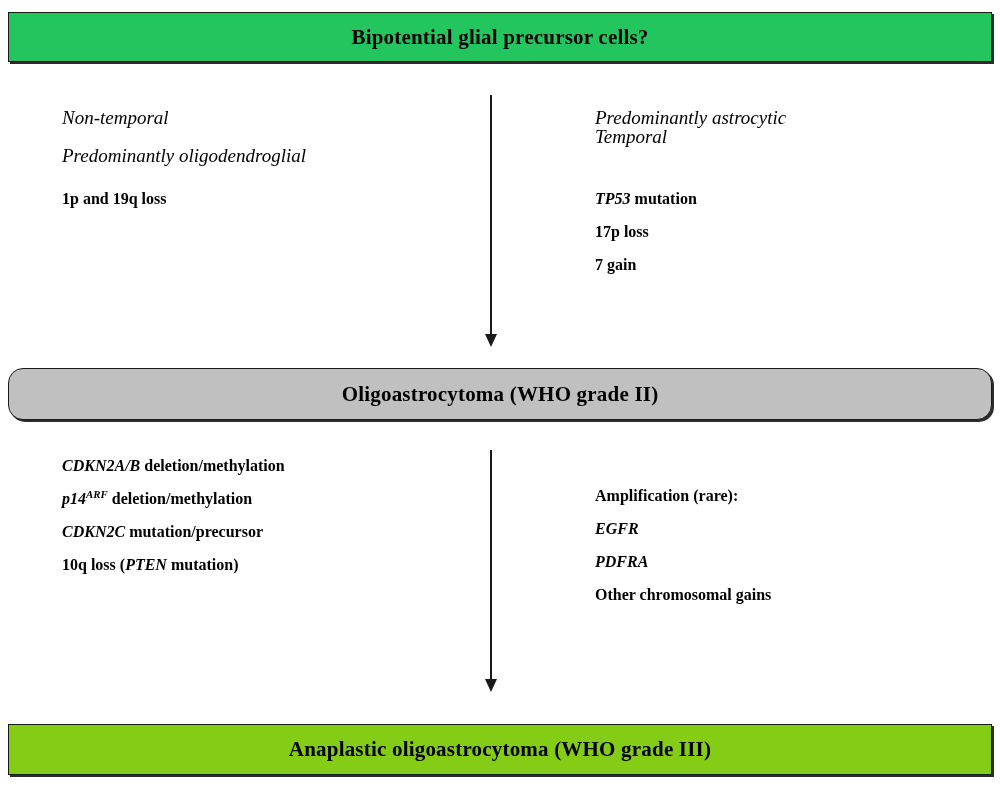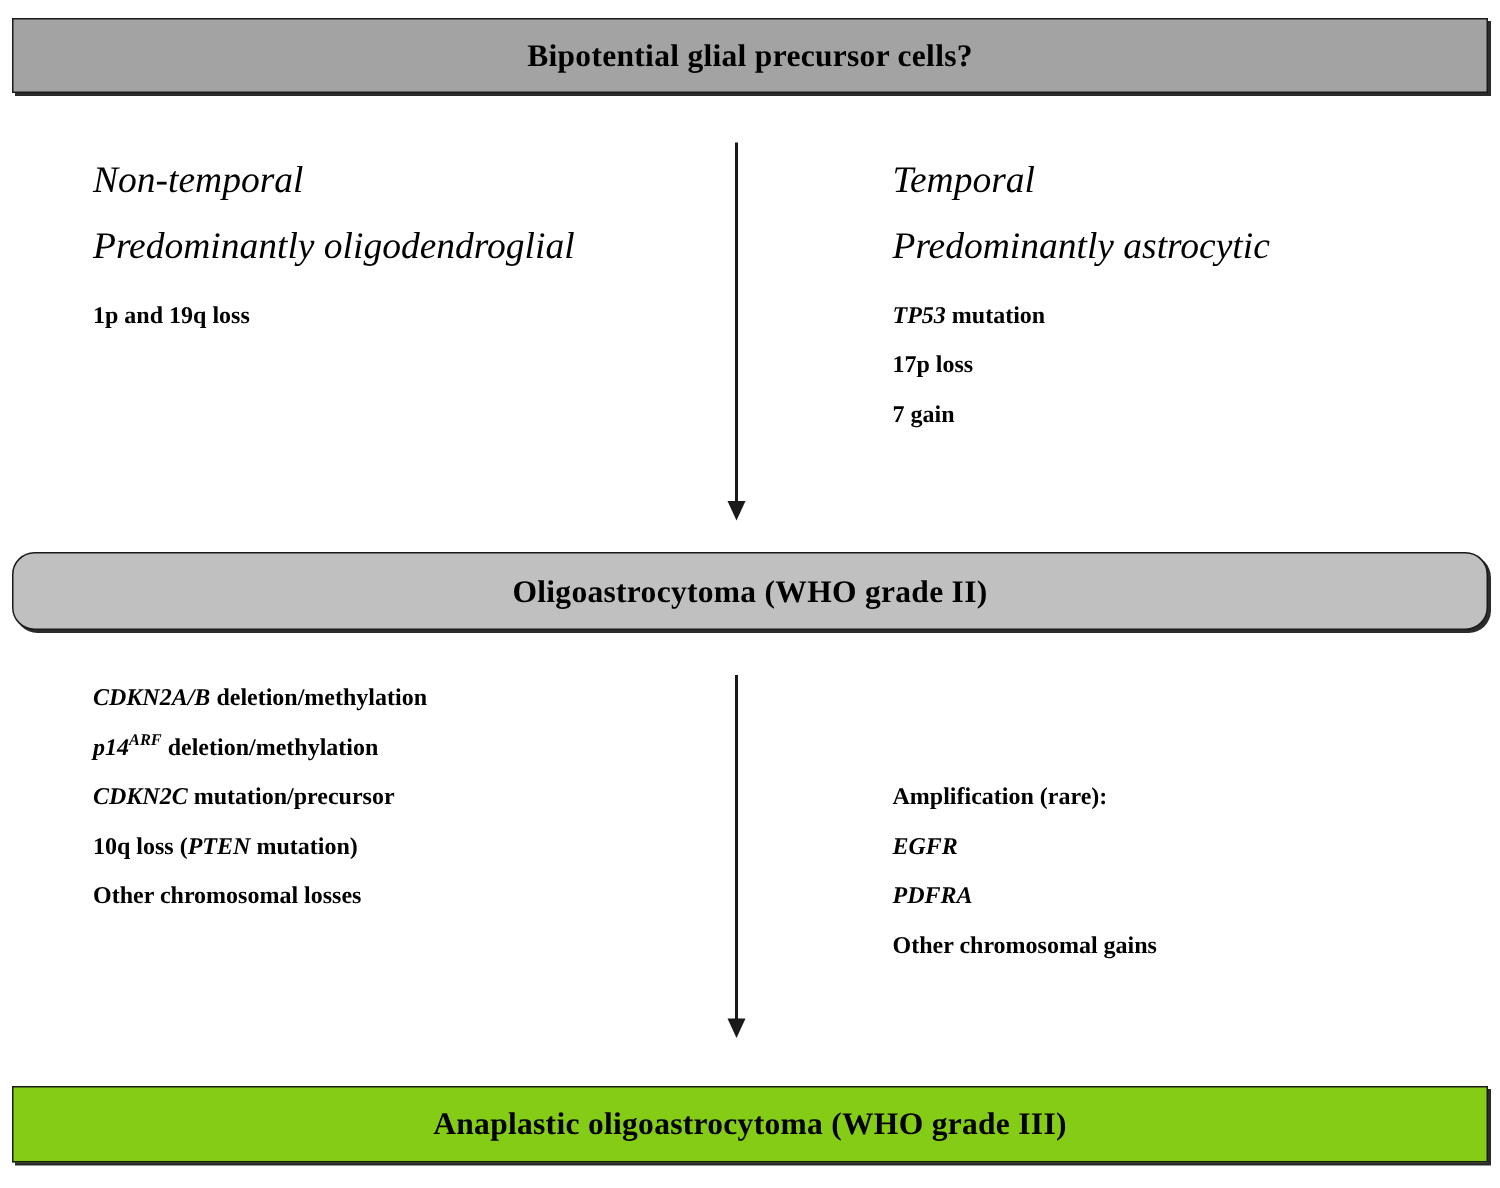--- a/index.html
+++ b/index.html
@@ -83,25 +83,25 @@
   #arrow-lower { left: 485px; top: 450px; height: 242px; }
   #arrow-lower .shaft { height: 230px; }
 
   
   .column {
     position: absolute;
   }
   #col-upper-left  { left: 62px;  top: 108px; width: 400px; }
   #col-upper-right { left: 595px; top: 108px; width: 380px; }
   #col-lower-left  { left: 62px;  top: 458px; width: 420px; }
-  #col-lower-right { left: 595px; top: 488px; width: 380px; margin-top: 36px; }
+  #col-lower-right { left: 595px; top: 488px; width: 380px; }
 
   .heading-line {
     font-style: italic;
-    font-size: 25px;
+    font-size: 19px;
     line-height: 1.0;
     margin-bottom: 19px;
     white-space: nowrap;
   }
   .heading-line.last { margin-bottom: 0; }
 
   .feature-list {
     margin: 0;
     padding: 0;
     list-style: none;
@@ -125,41 +125,41 @@
     line-height: 0;
   }
 
   .gap-upper { height: 26px; }
 </style>
 </head>
 <body>
 
 <div class="canvas">
 
-  <div class="box" id="box-precursor" style="background: #a3a3a3;">
+  <div class="box" id="box-precursor" style="background: #22c55e;">
     <span class="box-title">Bipotential glial precursor cells?</span>
   </div>
 
   <div class="arrow" id="arrow-upper">
     <div class="shaft"></div>
     <div class="head"></div>
   </div>
 
   <div class="column" id="col-upper-left">
     <div class="heading-line">Non-temporal</div>
     <div class="heading-line last">Predominantly oligodendroglial</div>
     <div class="gap-upper"></div>
     <ul class="feature-list">
         <li class="feature-line"><span class="seg-bold">1p</span><span class="seg-regular"> and </span><span class="seg-bold">19q</span><span class="seg-regular"> loss</span></li>
       </ul>
   </div>
 
   <div class="column" id="col-upper-right">
+    <div class="heading-line last">Predominantly astrocytic</div>
     <div class="heading-line">Temporal</div>
-    <div class="heading-line last">Predominantly astrocytic</div>
     <div class="gap-upper"></div>
     <ul class="feature-list">
         <li class="feature-line"><span class="seg-bolditalic">TP53</span><span class="seg-regular"> mutation</span></li>
         <li class="feature-line"><span class="seg-bold">17p</span><span class="seg-regular"> loss</span></li>
         <li class="feature-line"><span class="seg-bold">7</span><span class="seg-regular"> gain</span></li>
       </ul>
   </div>
 
   <div class="box" id="box-grade2" style="background: rgb(192, 192, 192);">
     <span class="box-title">Oligoastrocytoma (WHO grade II)</span>
@@ -169,21 +169,20 @@
     <div class="shaft"></div>
     <div class="head"></div>
   </div>
 
   <div class="column" id="col-lower-left">
     <ul class="feature-list">
         <li class="feature-line"><span class="seg-bolditalic">CDKN2A/B</span><span class="seg-regular"> deletion/methylation</span></li>
         <li class="feature-line"><span class="seg-bolditalic">p14</span><span class="seg-sup">ARF</span><span class="seg-regular"> deletion/methylation</span></li>
         <li class="feature-line"><span class="seg-bolditalic">CDKN2C</span><span class="seg-regular"> mutation/precursor</span></li>
         <li class="feature-line"><span class="seg-bold">10q</span><span class="seg-regular"> loss (</span><span class="seg-bolditalic">PTEN</span><span class="seg-regular"> mutation)</span></li>
-        <li class="feature-line"><span class="seg-regular">Other chromosomal losses</span></li>
       </ul>
   </div>
 
   <div class="column" id="col-lower-right">
     <ul class="feature-list">
         <li class="feature-line"><span class="seg-regular">Amplification (rare):</span></li>
         <li class="feature-line"><span class="seg-bolditalic">EGFR</span></li>
         <li class="feature-line"><span class="seg-bolditalic">PDFRA</span></li>
         <li class="feature-line"><span class="seg-regular">Other chromosomal gains</span></li>
       </ul>

